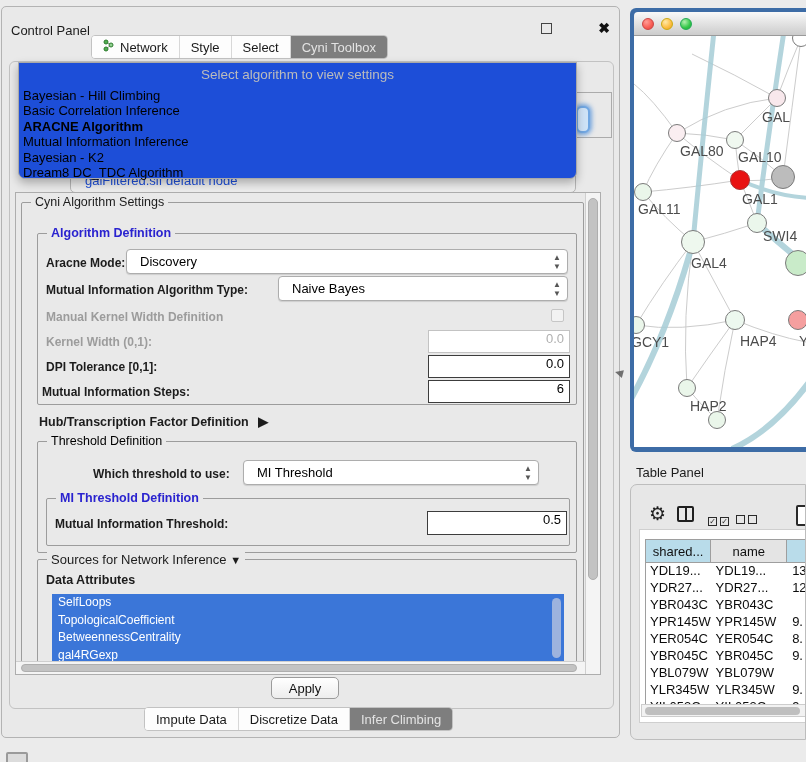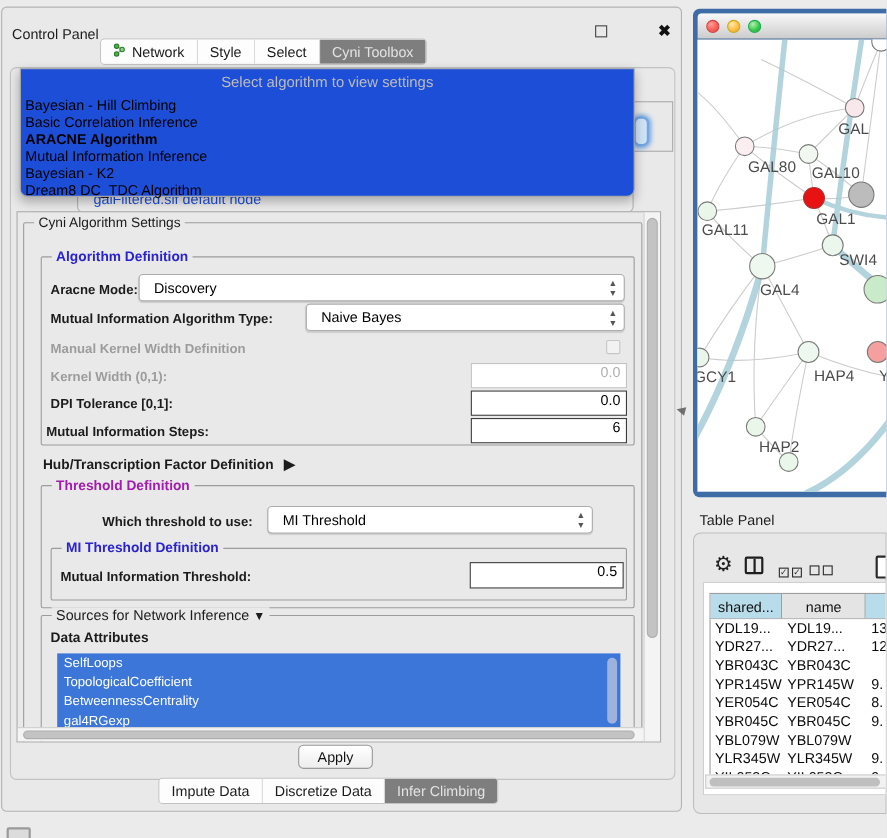--- a/index.html
+++ b/index.html
@@ -49,21 +49,21 @@
   .vscroll { right:0; top:0; bottom:0; width:15px; background:#f4f4f4; border-left:1px solid #cfcfcf; }
   .vthumb { left:2px; top:5px; width:10px; height:382px; background:#c3c3c3; border:1px solid #aeaeae; border-radius:6px; }
   .hscroll { left:0; bottom:0; height:13px; right:15px; background:#f4f4f4; border-top:1px solid #cfcfcf; }
   .hthumb { left:5px; top:2px; right:8px; height:8px; background:#c3c3c3; border:1px solid #aeaeae; border-radius:5px; }
 
   
   .group { border:1px solid #9c9c9c; border-radius:2px; }
   .legend { position:absolute; top:-8px; left:9px; background:#e9e9e9; padding:0 4px;
     font-size:12.5px; color:#1c1c1c; white-space:nowrap; }
   .legend.blue { color:#2a23cf; font-weight:bold; }
-  .legend.green { color:#a21caf; font-weight:bold; }
+  .legend.green { color:#000000; font-weight:normal; }
 
   .flabel { font-size:12px; font-weight:bold; color:#1c1c1c; white-space:nowrap; }
   .flabel.disabled { color:#9c9c9c; }
 
   .combo { background:#ffffff; border:1px solid #adadad; border-radius:4px; font-size:13px;
     color:#000; display:flex; align-items:center; padding-left:13px;
     box-shadow:inset 0 1px 0 #fff, 0 1px 1px rgba(0,0,0,.12); }
   .combo .arrows { position:absolute; right:6px; top:3px; font-size:8px; color:#555; line-height:9px; text-align:center; }
 
   .numfield { background:#ffffff; font-size:13px; text-align:right; padding-right:5px;

